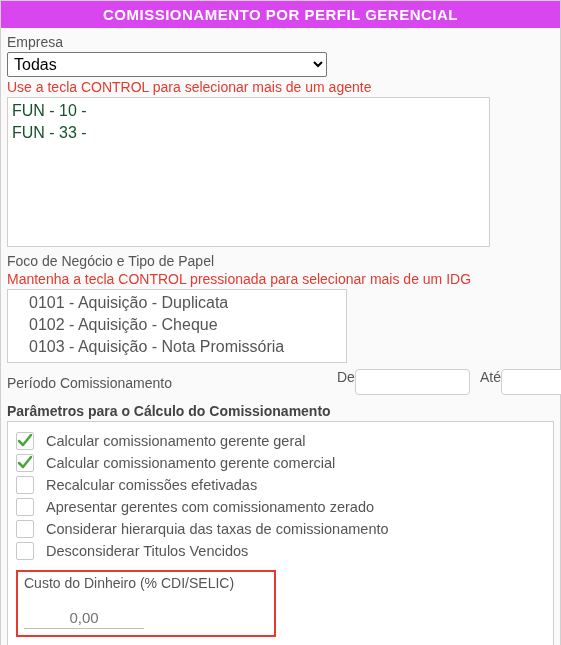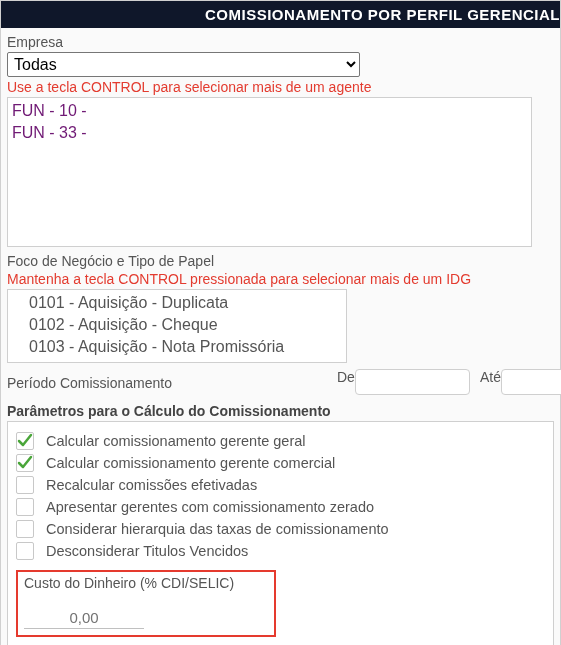--- a/index.html
+++ b/index.html
@@ -9,54 +9,54 @@
     font-size: 14px;
     color: #555;
     background: #fff;
   }
   .wrap {
     width: 561px;
     border: 1px solid #d0d0d0;
     background: #fafafa;
   }
   .header {
-    background: #0f172a;
+    background: #d946ef;
     color: #fff;
-    text-align: right;
+    text-align: center;
     font-weight: 600;
     letter-spacing: 0.5px;
     padding: 5px 0;
     font-size: 15px;
   }
   .body { padding: 2px 6px 6px 6px; }
   .lbl { color: #555; font-size: 14px; margin-top: 4px; }
   .select-empresa {
-    width: 353px;
+    width: 320px;
     font-size: 16px;
     font-family: inherit;
     padding: 2px 2px;
     border: 1px solid #767676;
     border-radius: 2px;
     background: #fff;
     margin-top: 2px;
   }
   .hint-red {
     color: #e33b2f;
     font-size: 14px;
     margin-top: 2px;
   }
   .listbox {
-    width: 525px;
+    width: 483px;
     height: 150px;
     border: 1px solid #cfcfcf;
     background: #fff;
     overflow-y: scroll;
     padding: 2px 4px;
     font-size: 16px;
-    color: #701a75;
+    color: #14532d;
     line-height: 22px;
     margin-top: 2px;
   }
   .listbox-small {
     width: 340px;
     height: 74px;
     border: 1px solid #cfcfcf;
     background: #fff;
     overflow-y: scroll;
     padding: 2px 21px;

